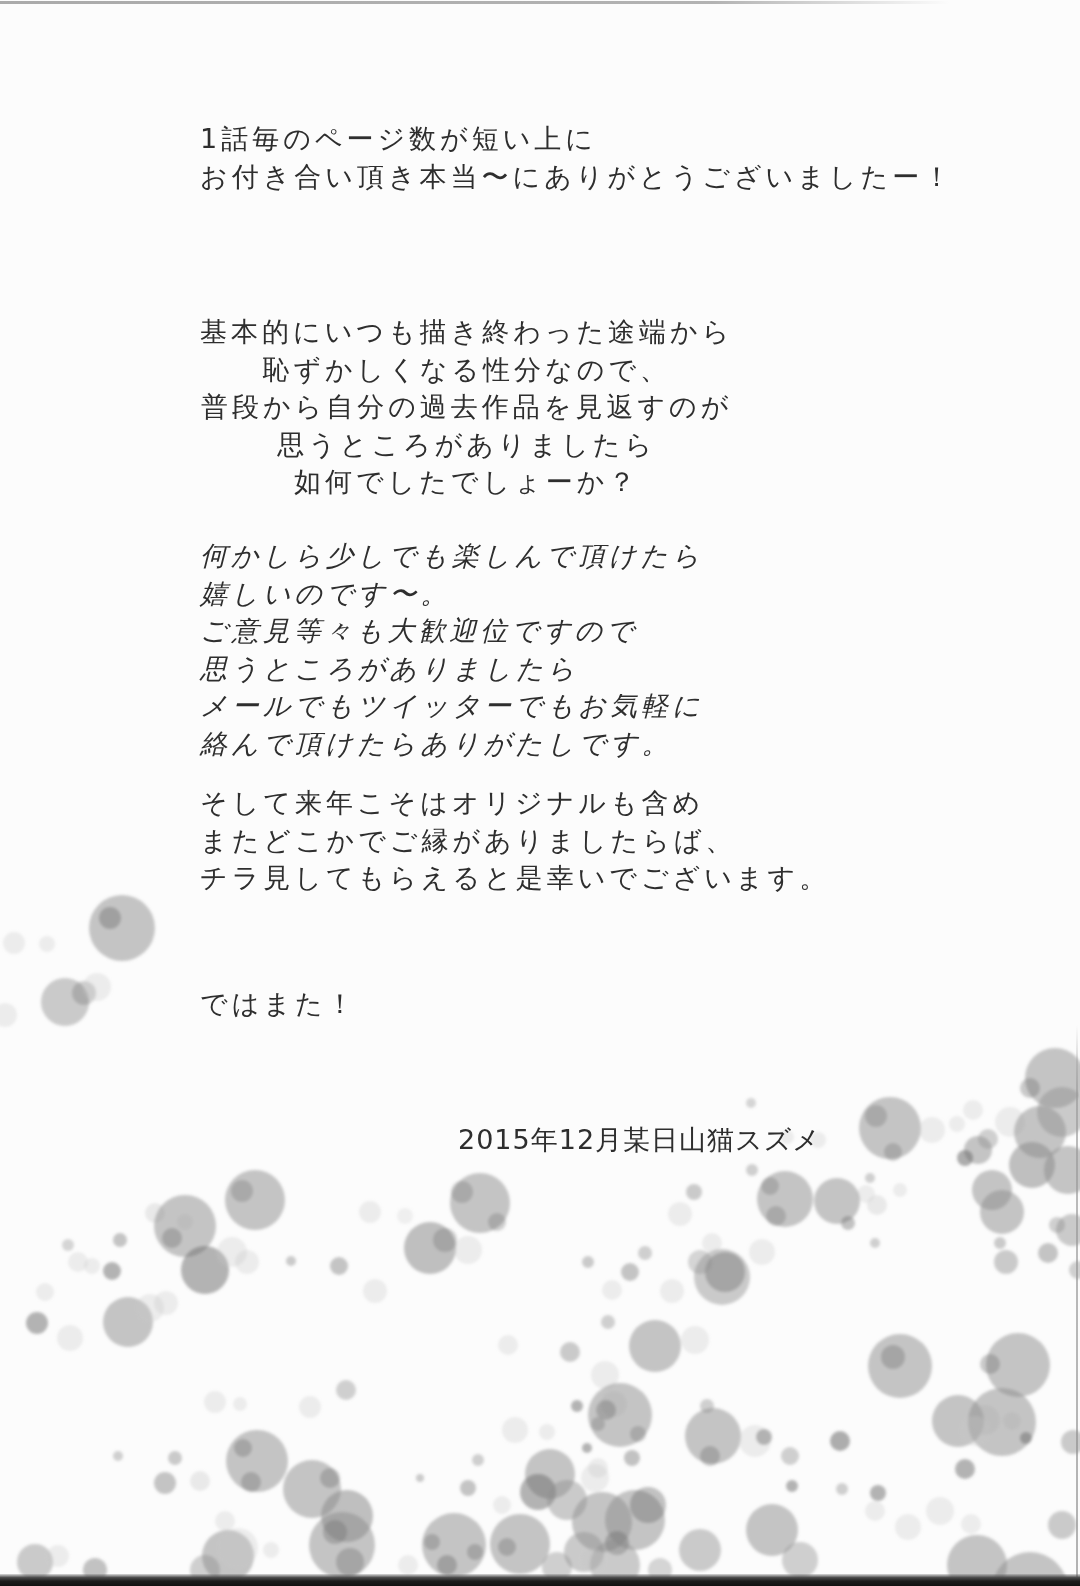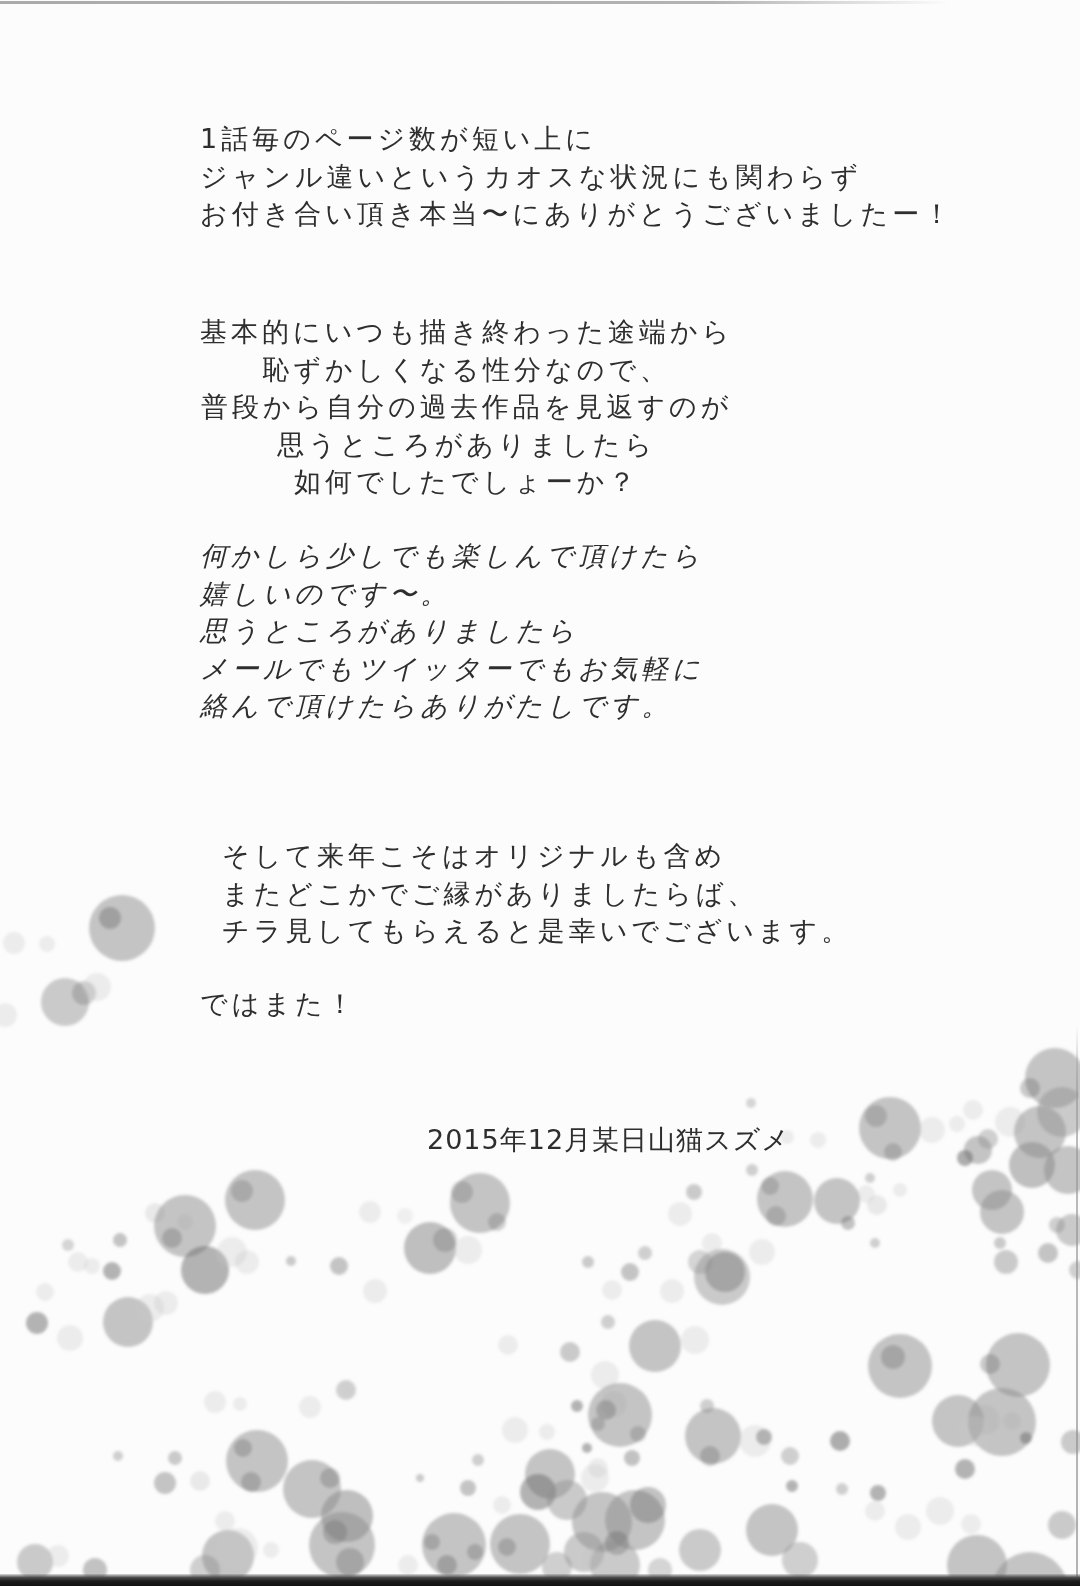--- a/index.html
+++ b/index.html
@@ -23,25 +23,25 @@
     left: 200px;
     color: #2e2e2e;
     font-size: 27px;
     line-height: 37.5px;
     letter-spacing: 4px;
     white-space: nowrap;
   }
   .p1 { top: 112px; margin-top: 8px; }
   .p2 { top: 313px; text-align: center; }
   .p3 { top: 537px; font-style: italic; }
-  .p4 { top: 837px; margin-left: 22px; }
+  .p4 { top: 784px; }
   .p5 { top: 985px; }
   .signature {
     position: absolute;
-    left: 427px;
+    left: 458px;
     top: 1122px;
     color: #2e2e2e;
     font-size: 27px;
     letter-spacing: 1px;
     white-space: nowrap;
   }
   .scan-top {
     position: absolute;
     left: 0; top: 1px;
     width: 950px; height: 3px;
@@ -262,33 +262,33 @@
         <circle cx="908" cy="1527" r="13" fill="#c6c6c6" fill-opacity="0.3"></circle>
         <circle cx="971" cy="1524" r="10" fill="#c6c6c6" fill-opacity="0.3"></circle>
       </g>
   </svg>
 
   <div class="scan-top"></div>
   <div class="scan-right"></div>
 
   <div class="para p1">
       <div>1話毎のページ数が短い上に</div>
-      <div>ジャンル違いというカオスな状況にも関わらず</div>
       <div>お付き合い頂き本当〜にありがとうございましたー！</div>
     </div>
   <div class="para p2">
       <div>基本的にいつも描き終わった途端から</div>
       <div>恥ずかしくなる性分なので、</div>
       <div>普段から自分の過去作品を見返すのが</div>
       <div>思うところがありましたら</div>
       <div>如何でしたでしょーか？</div>
     </div>
   <div class="para p3">
       <div>何かしら少しでも楽しんで頂けたら</div>
       <div>嬉しいのです〜。</div>
+      <div>ご意見等々も大歓迎位ですので</div>
       <div>思うところがありましたら</div>
       <div>メールでもツイッターでもお気軽に</div>
       <div>絡んで頂けたらありがたしです。</div>
     </div>
   <div class="para p4">
       <div>そして来年こそはオリジナルも含め</div>
       <div>またどこかでご縁がありましたらば、</div>
       <div>チラ見してもらえると是幸いでございます。</div>
     </div>
   <div class="para p5">

